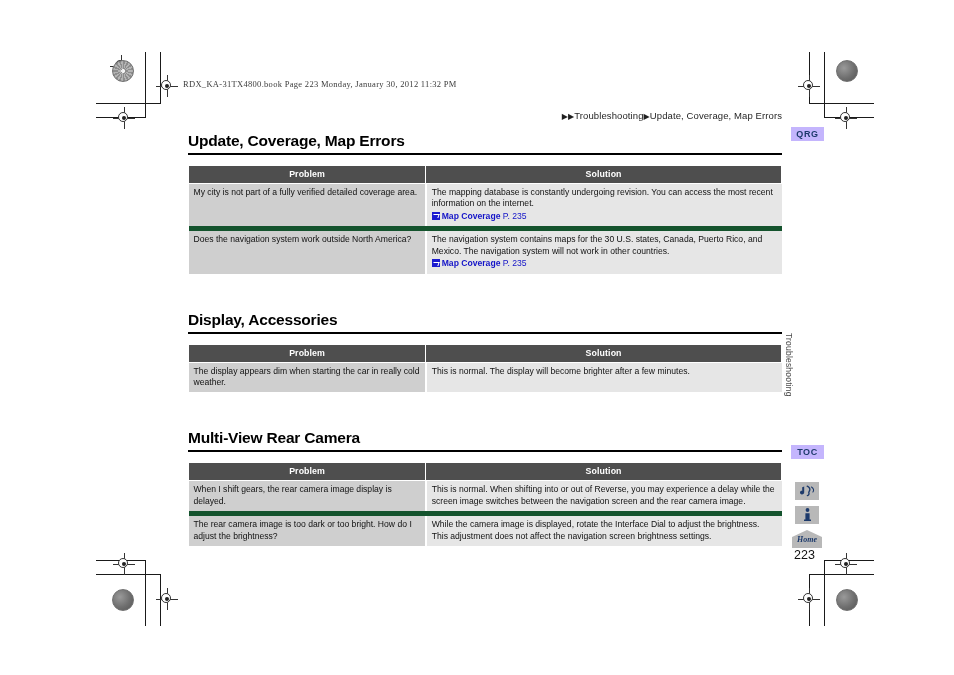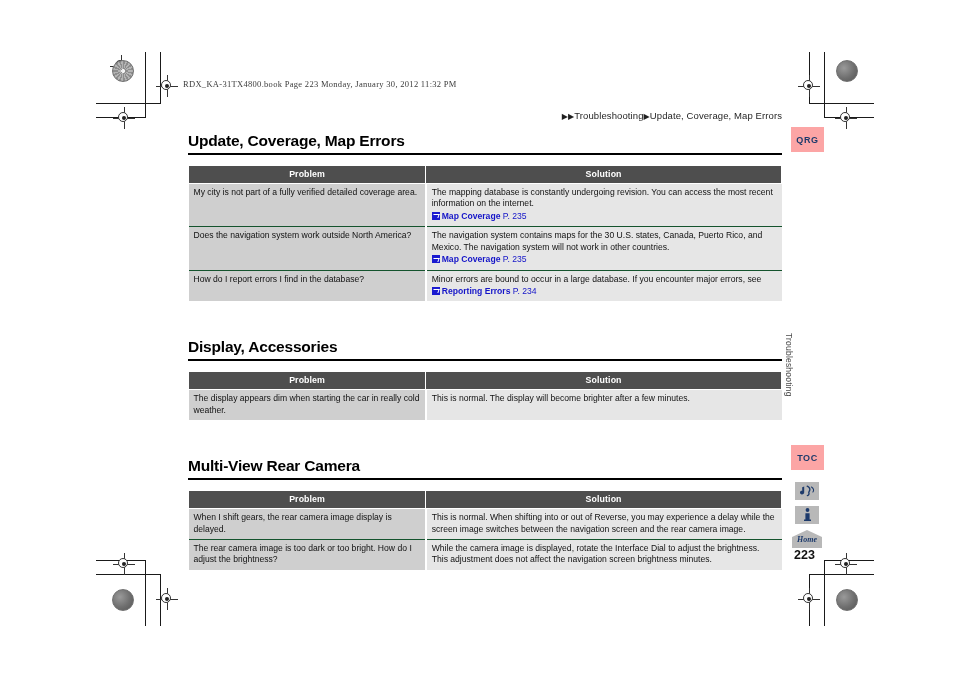--- a/index.html
+++ b/index.html
@@ -138,21 +138,21 @@
     text-align: center;
     letter-spacing: 0.1px;
     border: 1px solid #ffffff;
   }
   table.qa col.c-prob { width: 40%; }
   table.qa col.c-sol  { width: 60%; }
   table.qa td {
     vertical-align: top;
     padding: 3px 5px 4px 5px;
     line-height: 1.33;
-    border-bottom: 1px solid #14532d;
+    border-bottom: 5px solid #14532d;
     color: #111;
   }
   table.qa td.prob {
     background: #cfcfcf;
     border-right: 2px solid #ffffff;
   }
   table.qa td.sol {
     background: #e6e6e6;
   }
   table.qa tr:last-child td { border-bottom: none; }
@@ -185,22 +185,22 @@
   .ref .ref-name {
     color: #1414c8;
     font-weight: bold;
   }
   .ref .ref-page {
     color: #1414c8;
     font-weight: normal;
   }
   .tab-box {
     width: 33px;
-    height: 25px;
-    background: #fca5a5;
+    height: 14px;
+    background: #c4b5fd;
     display: flex;
     align-items: center;
     justify-content: center;
     font-size: 9px;
     font-weight: bold;
     color: #1d3a6b;
     letter-spacing: 0.6px;
   }
   .tab-qrg { position: absolute; left: 783px; top: 127px; }
   .tab-toc { position: absolute; left: 783px; top: 401px; margin-top: 44px; }
@@ -235,21 +235,21 @@
     transform: rotate(90deg);
     transform-origin: left top;
     white-space: nowrap;
     letter-spacing: 0.2px;
   }
   .page-num {
     position: absolute;
     left: 786px;
     top: 548px;
     font-size: 12.5px;
-    font-weight: bold;
+    font-weight: normal;
     color: #111;
   }
 </style>
 </head>
 <body>
 
 <div class="page">
 
   <div>
     <div class="mark-line" style="left:137px;top:52px;width:1px;height:66px;"></div>
@@ -373,30 +373,20 @@
           <tr>
             <td class="prob">Does the navigation system work outside North America?</td>
             <td class="sol">
               <span>The navigation system contains maps for the 30 U.S. states, Canada, Puerto Rico, and Mexico. The navigation system will not work in other countries.</span>
               <span class="ref">
                 <span class="link-icon"></span><span class="ref-name">Map Coverage</span>
                 <span class="ref-page">P. 235</span>
               </span>
             </td>
           </tr>
-          <tr>
-            <td class="prob">How do I report errors I find in the database?</td>
-            <td class="sol">
-              <span>Minor errors are bound to occur in a large database. If you encounter major errors, see</span>
-              <span class="ref">
-                <span class="link-icon"></span><span class="ref-name">Reporting Errors</span>
-                <span class="ref-page">P. 234</span>
-              </span>
-            </td>
-          </tr>
         </tbody>
       </table>
     </div>
 
     <div class="section s2">
       <h2 class="section-title">Display, Accessories</h2>
       <div class="title-rule"></div>
       <table class="qa">
         <colgroup>
             <col class="c-prob">
@@ -431,21 +421,21 @@
             <th>Solution</th>
           </tr>
         </thead>
         <tbody>
           <tr>
             <td class="prob">When I shift gears, the rear camera image display is delayed.</td>
             <td class="sol">This is normal. When shifting into or out of Reverse, you may experience a delay while the screen image switches between the navigation screen and the rear camera image.</td>
           </tr>
           <tr>
             <td class="prob">The rear camera image is too dark or too bright. How do I adjust the brightness?</td>
-            <td class="sol">While the camera image is displayed, rotate the Interface Dial to adjust the brightness. This adjustment does not affect the navigation screen brightness minutes.</td>
+            <td class="sol">While the camera image is displayed, rotate the Interface Dial to adjust the brightness. This adjustment does not affect the navigation screen brightness settings.</td>
           </tr>
         </tbody>
       </table>
     </div>
 
   </div>
 
   <div class="tab-box tab-qrg">QRG</div>
   <div class="tab-box tab-toc">TOC</div>
 

